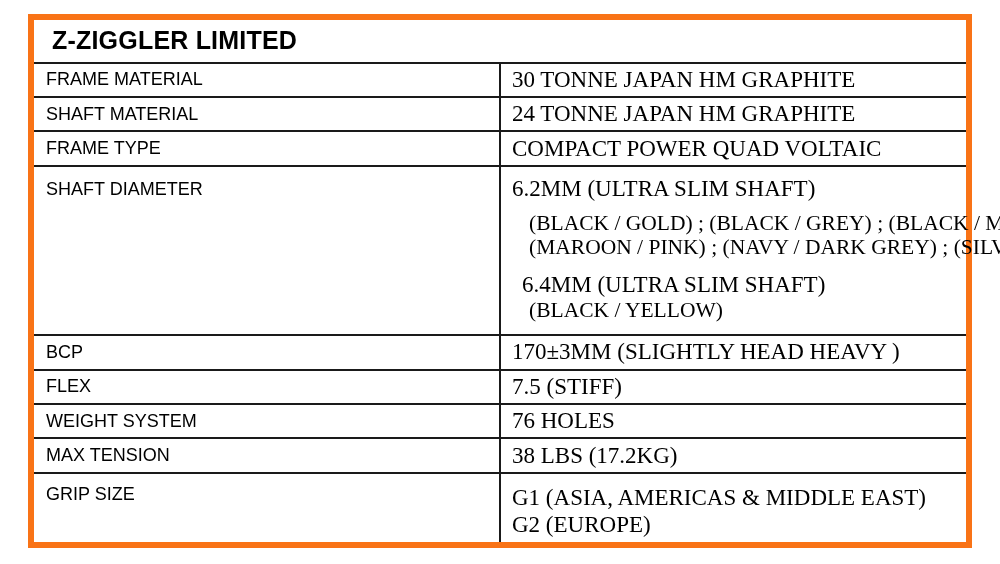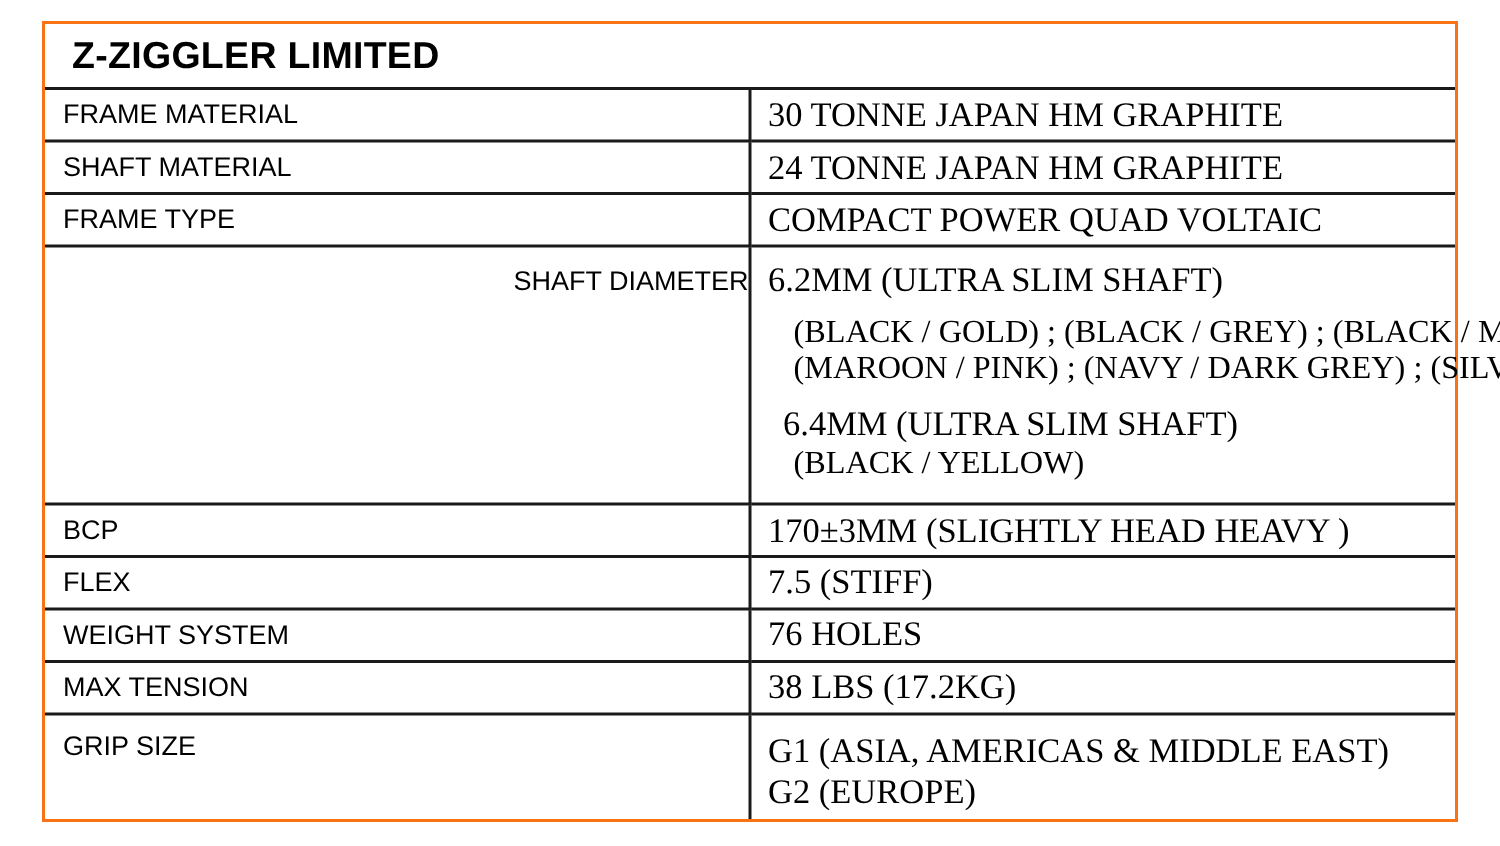--- a/index.html
+++ b/index.html
@@ -13,21 +13,21 @@
     font-family: "Liberation Sans", sans-serif;
     color: #000000;
     overflow: hidden;
   }
   .sheet {
     position: absolute;
     left: 28px;
     top: 14px;
     width: 944px;
     height: 534px;
-    border: 2px solid #f97316;
+    border: 6px solid #f97316;
     box-sizing: border-box;
   }
   table.spec {
     width: 100%;
     height: 100%;
     border-collapse: collapse;
     table-layout: fixed;
   }
   table.spec td {
     border: 2px solid #1a1a1a;
@@ -92,21 +92,21 @@
         <td class="label-cell">SHAFT MATERIAL</td>
         <td class="value-cell">24 TONNE JAPAN HM GRAPHITE</td>
       </tr>
 
       <tr>
         <td class="label-cell">FRAME TYPE</td>
         <td class="value-cell">COMPACT POWER QUAD VOLTAIC</td>
       </tr>
 
       <tr>
-        <td class="label-cell tall" style="vertical-align: top; padding-top: 12px !important; text-align: right;">SHAFT DIAMETER</td>
+        <td class="label-cell tall" style="vertical-align: top; padding-top: 12px !important;">SHAFT DIAMETER</td>
         <td class="value-cell tall multi" style="vertical-align: top;">
           <span class="line">6.2MM (ULTRA SLIM SHAFT)</span>
           <span class="sub gap-small">(BLACK / GOLD) ; (BLACK / GREY) ; (BLACK / MAROON)</span>
           <span class="sub">(MAROON / PINK) ; (NAVY / DARK GREY) ; (SILVER / WHITE)</span>
           <span class="line gap-top">6.4MM (ULTRA SLIM SHAFT)</span>
           <span class="sub">(BLACK / YELLOW)</span>
         </td>
       </tr>
 
 

